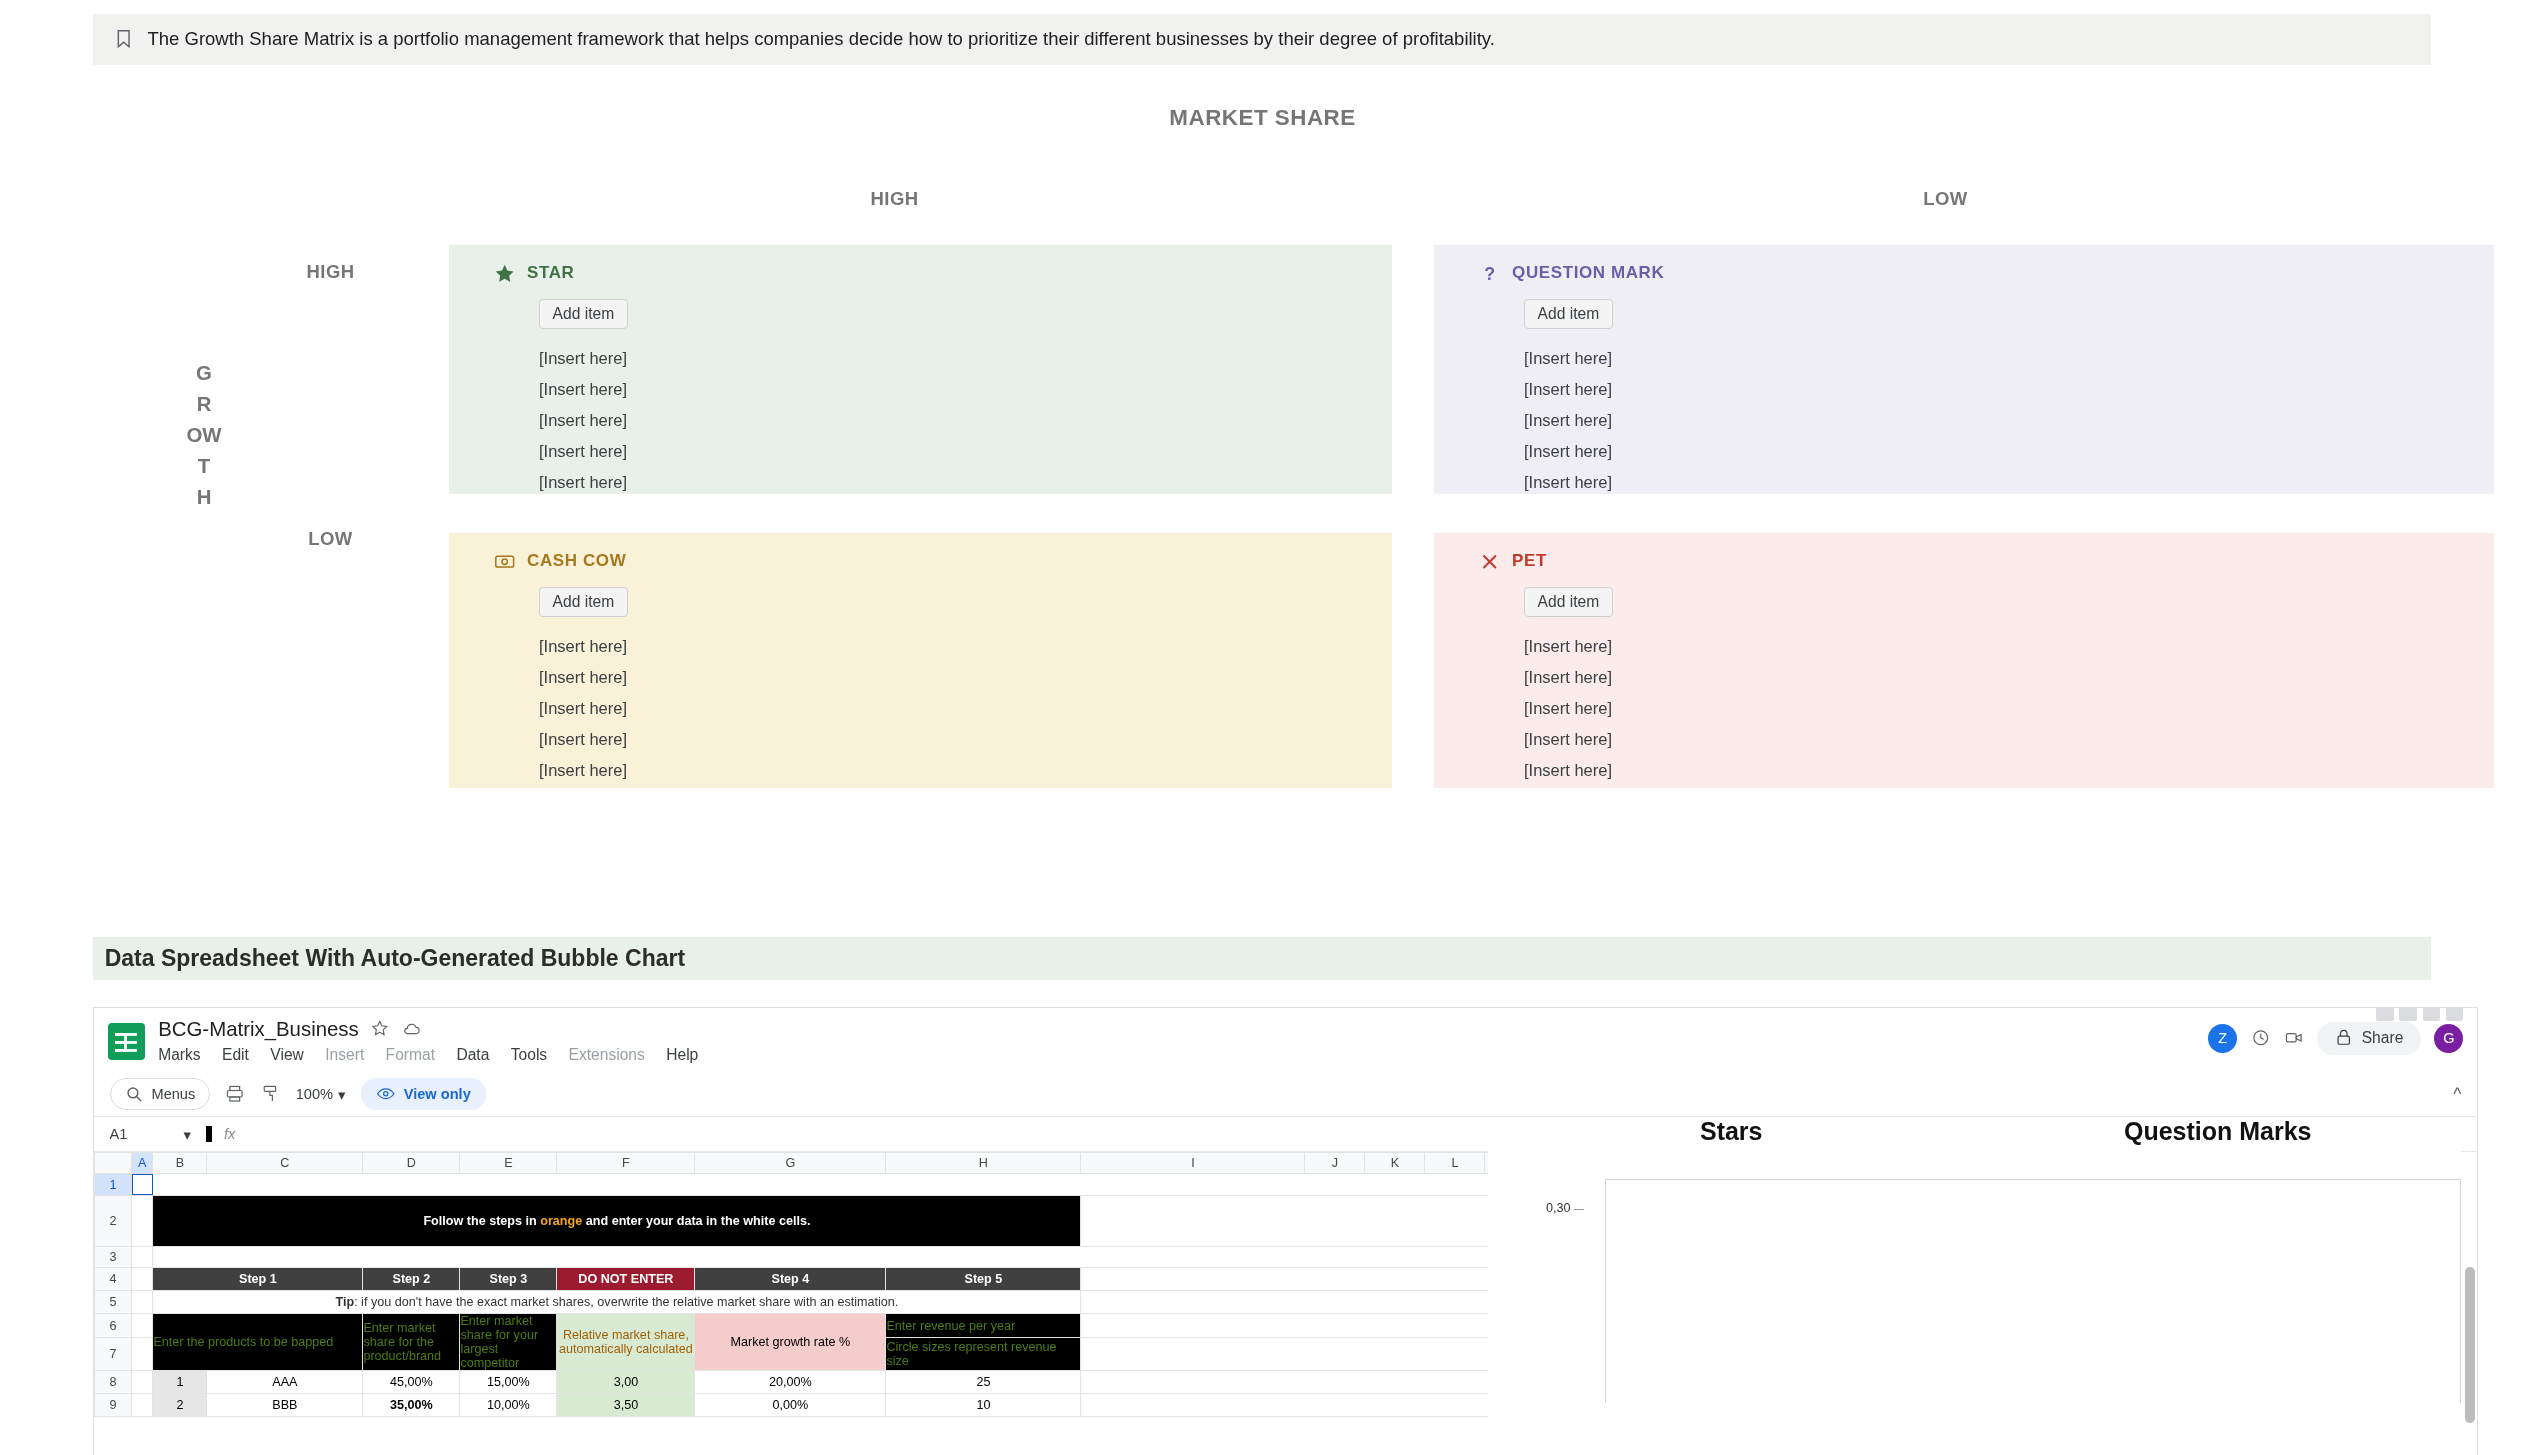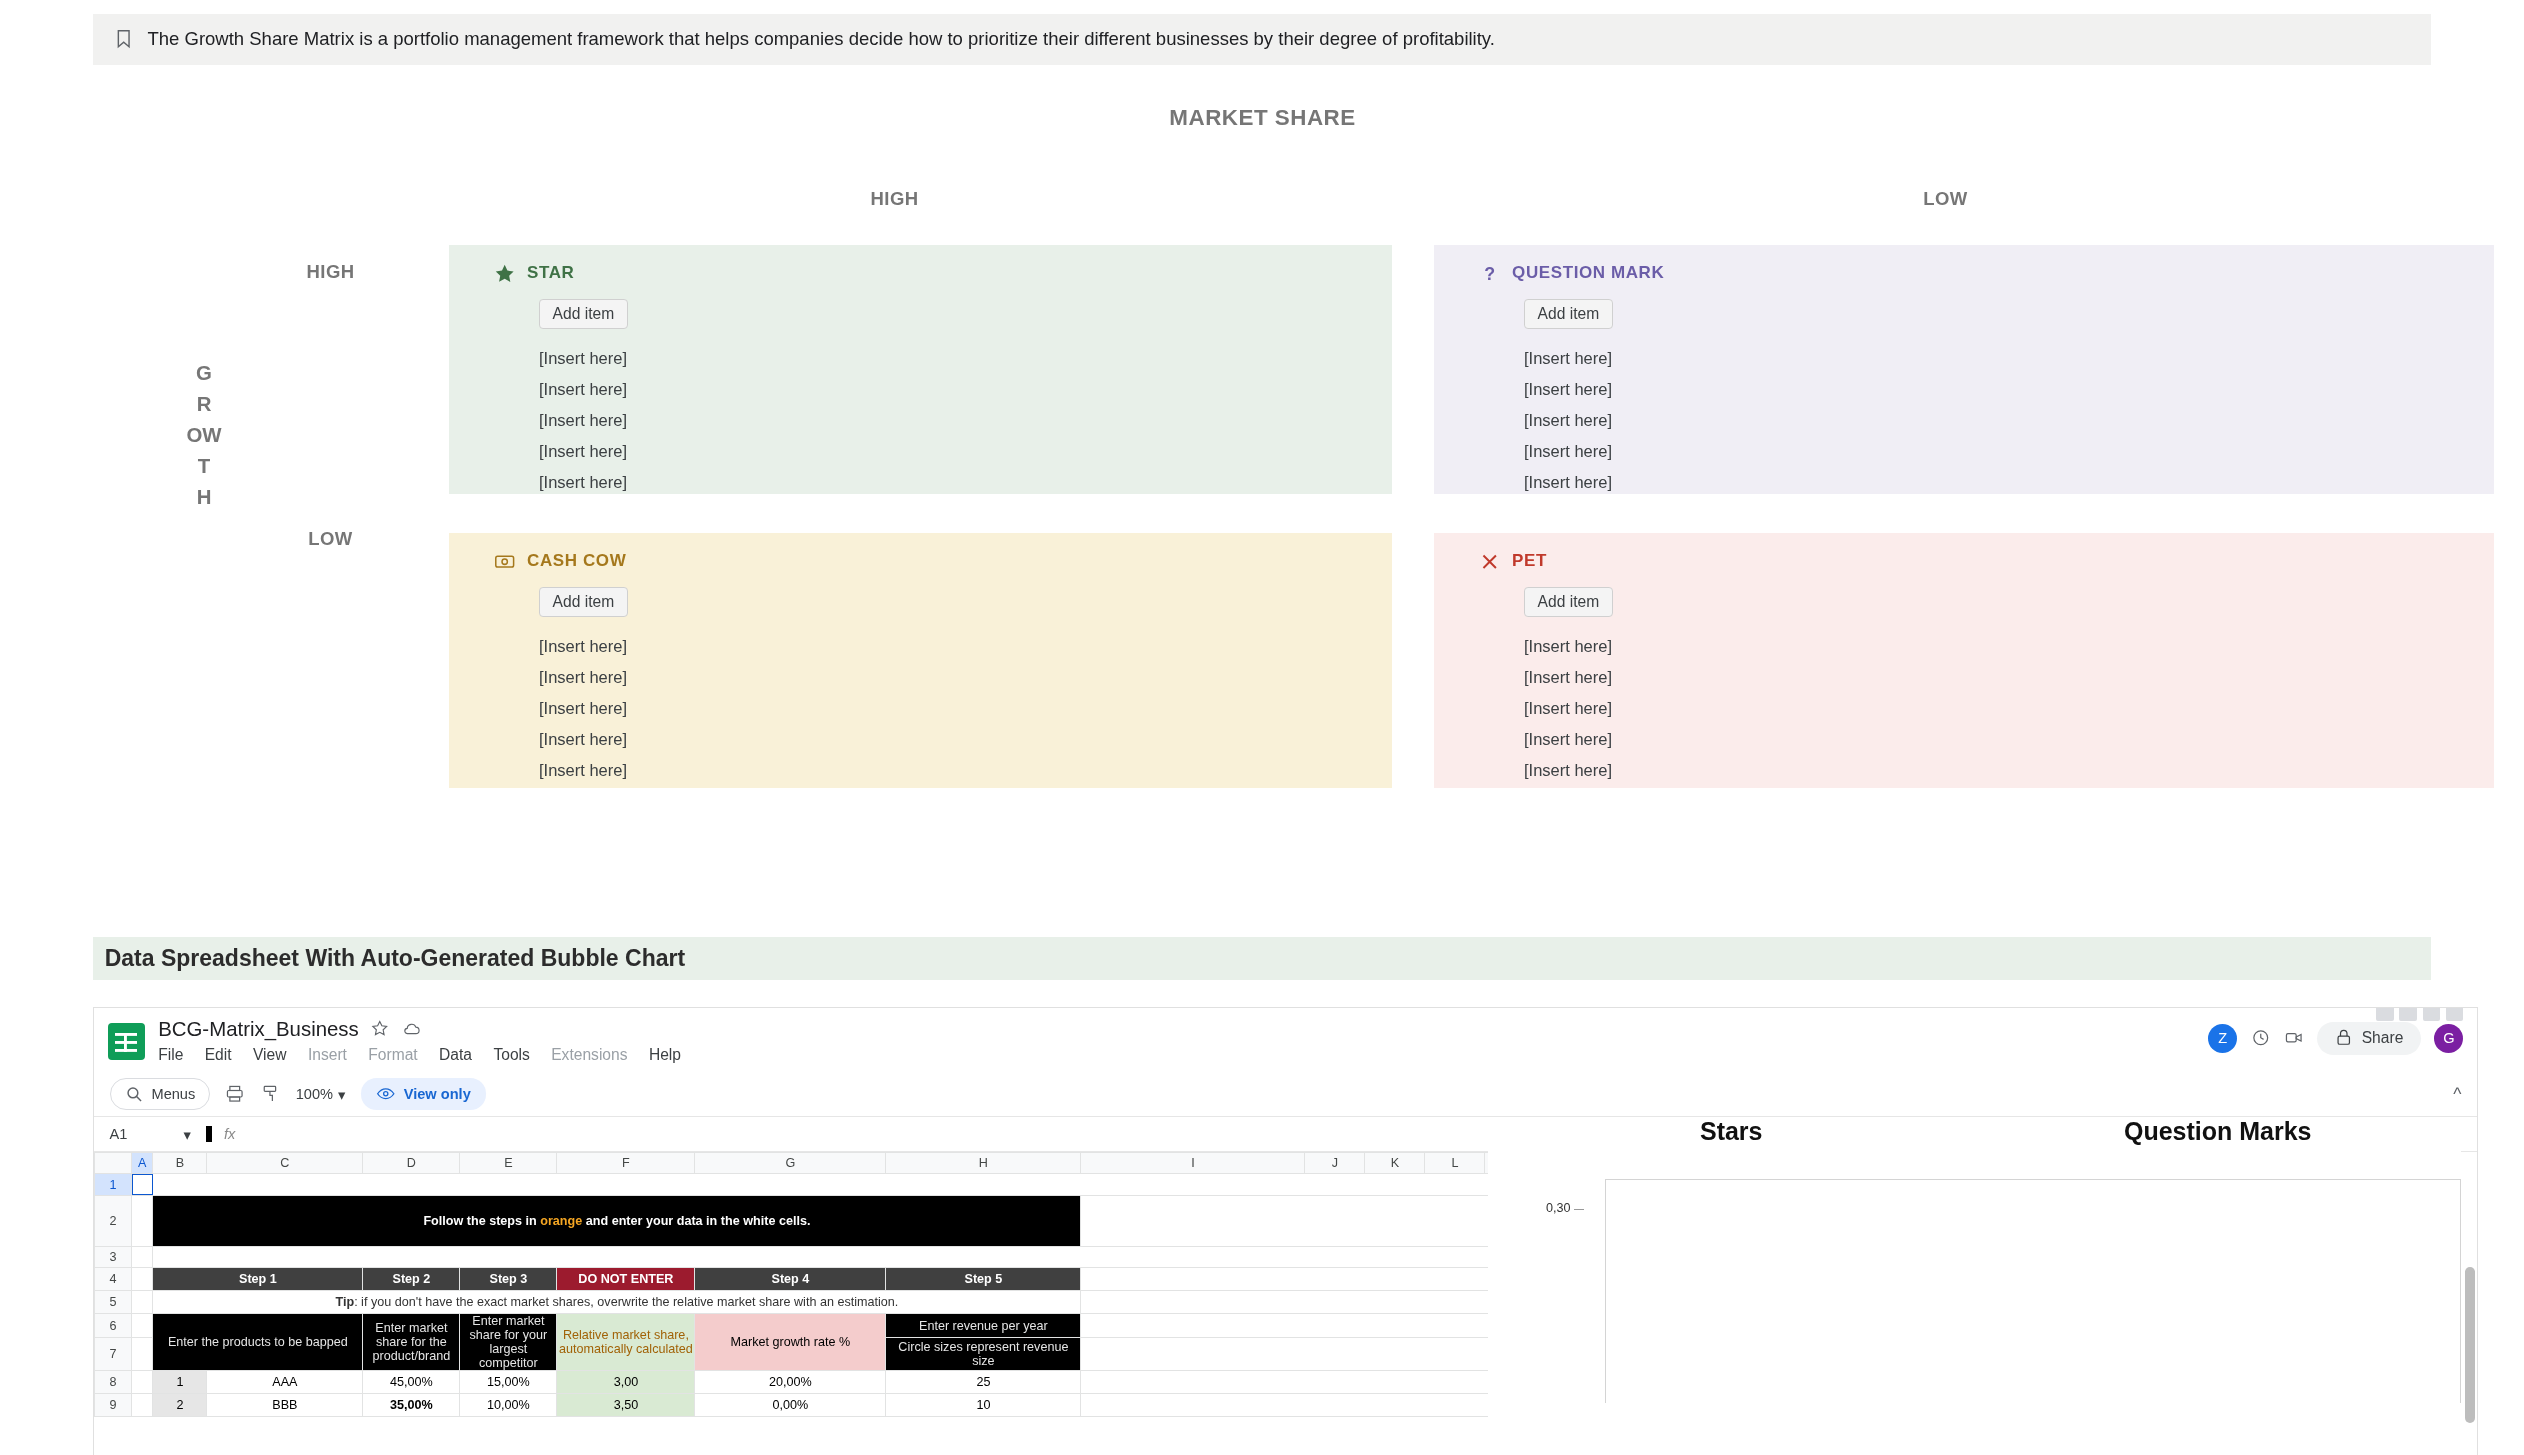--- a/index.html
+++ b/index.html
@@ -168,21 +168,21 @@
 
   .banner-black {
     background: #000; color: #fff; font-size: 21.4px; font-weight: bold; text-align: center;
   }
   .banner-black .orange { color: #f5a623; }
   .step-cell {
     background: #404040; color: #fff; font-weight: bold; text-align: center; font-size: 14.6px;
   }
   .step-danger { background: #9c1b2e; color: #fff; font-weight: bold; text-align: center; font-size: 14.6px; }
   .tip-row { background: #fff; text-align: center; font-size: 12.6px; color: #333; }
-  .hdr-black { background: #000; color: #e5e5e5; text-align: center; font-size: 11.7px; padding: 3.9px; }
+  .hdr-black { background: #000; color: #4d7c0f; font-size: 11.7px; padding: 3.9px; }
   .hdr-green { background: #d9ead3; color: #a16207; text-align: center; font-size: 11.7px; padding: 3.9px; }
   .hdr-pink  { background: #f4cccc; color: #000; text-align: center; font-size: 11.7px; padding: 3.9px; }
   .num { text-align: center; font-size: 12.6px; }
   .num.bold { font-weight: bold; }
   .greenbg { background: #d9ead3; }
   .idx { background: #e6e6e6; text-align: center; font-size: 12.6px; }
 
   
   .chart-area {
     position: absolute; left: 1488px; top: 1117px; width: 973px; height: 331px;
@@ -310,21 +310,21 @@
         <div class="sheets-titlerow">
           <span class="sheets-title">BCG-Matrix_Business</span>
           <svg class="mini-ic" viewBox="0 0 24 24">
             <path d="M12 3l2.6 5.4 5.9.8-4.3 4.1 1.1 5.9L12 16.4 6.7 19.2l1.1-5.9L3.5 9.2l5.9-.8z" fill="none" stroke="#5f6368" stroke-width="1.4"></path>
           </svg>
           <svg class="mini-ic" viewBox="0 0 24 24">
             <path d="M7 18h10a4 4 0 000-8 5.5 5.5 0 00-10.6 1.6A3.2 3.2 0 007 18z" fill="none" stroke="#5f6368" stroke-width="1.4"></path>
           </svg>
         </div>
         <div class="sheets-menu">
-          <div>File</div>
+          <div>Marks</div>
           <div>Edit</div>
           <div>View</div>
           <div class="disabled">Insert</div>
           <div class="disabled">Format</div>
           <div>Data</div>
           <div>Tools</div>
           <div class="disabled">Extensions</div>
           <div>Help</div>
         </div>
       </div>

